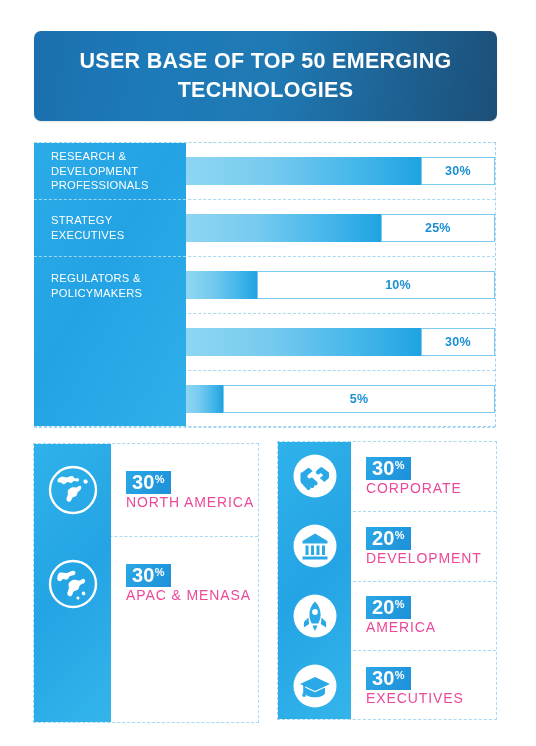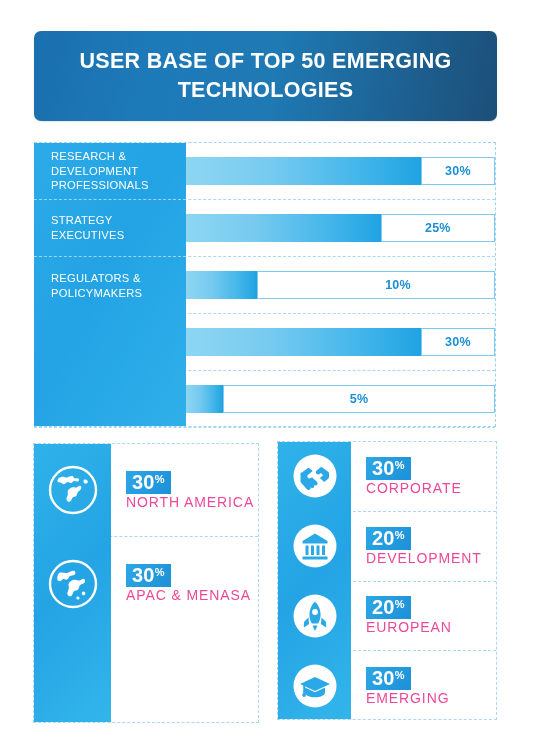--- a/index.html
+++ b/index.html
@@ -345,36 +345,36 @@
             <circle cx="23" cy="23" r="21.5" fill="#ffffff"></circle>
             <path fill="#2aa9e6" d="M23 8.5c3.6 3.4 5.6 8.1 5.6 13.1 0 3.3-.9 6.4-2.4 9h-6.4c-1.5-2.6-2.4-5.7-2.4-9 0-5 2-9.7 5.6-13.1z"></path>
             <circle cx="23" cy="19" r="2.9" fill="#ffffff"></circle>
             <path fill="#2aa9e6" d="M16.6 24.4l-3.8 3.6c-.6.6-.9 1.4-.9 2.2v4.3l5.3-3.6c-.5-2-.7-4.2-.6-6.5z"></path>
             <path fill="#2aa9e6" d="M29.4 24.4l3.8 3.6c.6.6.9 1.4.9 2.2v4.3l-5.3-3.6c.5-2 .7-4.2.6-6.5z"></path>
             <path fill="#2aa9e6" d="M20.6 32.5h4.8c-.6 2.2-1.6 4.1-2.4 5.3-.8-1.2-1.8-3.1-2.4-5.3z"></path>
           </svg>
         </div>
         <div class="row-info">
           <span class="pct-chip"><span class="pct-num">20</span><span class="pct-sym">%</span></span>
-          <span class="row-label">EUROPEAN</span>
+          <span class="row-label">AMERICA</span>
         </div>
       </div>
 
       <div class="card-row">
         <div class="row-icon">
           <svg width="46" height="46" viewBox="0 0 46 46">
             <circle cx="23" cy="23" r="21.5" fill="#ffffff"></circle>
             <path fill="#2aa9e6" d="M23 14L8 21l15 7 15-7-15-7z"></path>
             <path fill="#2aa9e6" d="M13 24.5v5.2c0 2.6 4.5 4.6 10 4.6s10-2 10-4.6v-5.2l-10 4.7-10-4.7z"></path>
             <rect x="11.2" y="21.6" width="1.9" height="9.5" rx="0.9" fill="#2aa9e6"></rect>
             <circle cx="12.1" cy="32" r="1.9" fill="#2aa9e6"></circle>
           </svg>
         </div>
         <div class="row-info">
           <span class="pct-chip"><span class="pct-num">30</span><span class="pct-sym">%</span></span>
-          <span class="row-label">EMERGING</span>
+          <span class="row-label">EXECUTIVES</span>
         </div>
       </div>
 
     </div>
   </div>
 
 </div>
 
 </body></html>

